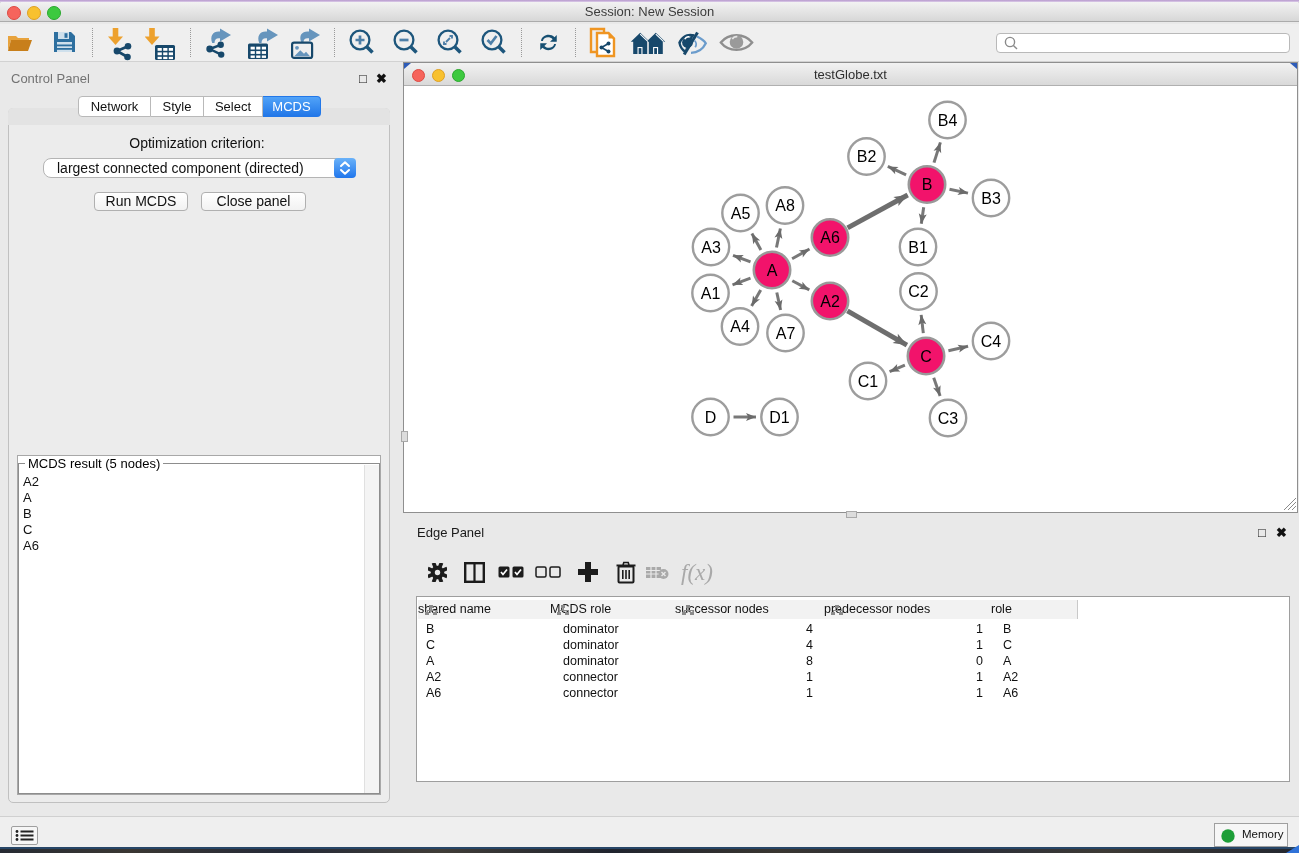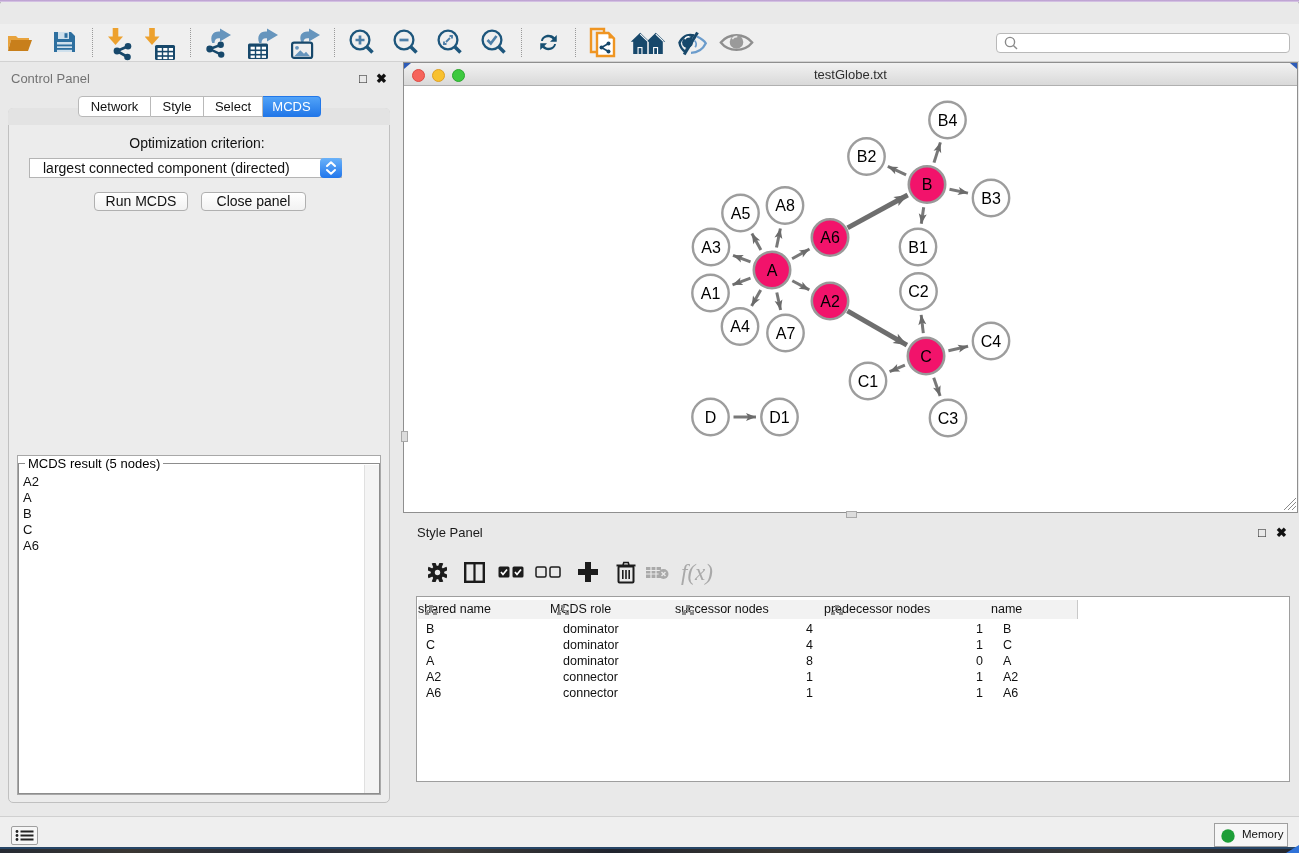--- a/index.html
+++ b/index.html
@@ -32,22 +32,22 @@
  border-radius:5px 5px 0 0}
 
 .tabrow{position:absolute;display:flex}
 .tab{height:19px;line-height:19px;font-size:13px;text-align:center;background:#fff;
  border:1px solid #b9b9b9;border-left:none;color:#111;padding:0}
 .tab.first{border-left:1px solid #b9b9b9;border-radius:4px 0 0 4px}
 .tab.last{border-radius:0 4px 4px 0}
 .tab.sel{background:linear-gradient(#51a3f8,#2277e8);color:#fff;border-color:#2277e8}
 
 #optlabel{position:absolute;left:0;top:135px;width:394px;text-align:center;font-size:14px;color:#111}
-#combo{position:absolute;left:29px;top:158px;width:311px;height:18px;background:#fff;
- border:1px solid #b4b4b4;border-radius:0}
+#combo{position:absolute;left:43px;top:158px;width:311px;height:18px;background:#fff;
+ border:1px solid #b4b4b4;border-radius:8px}
 #combo .txt{position:absolute;left:13px;top:1px;font-size:14px;color:#111;white-space:nowrap}
 #combo .cap{position:absolute;right:-1px;top:-1px;width:22px;height:20px;border-radius:4px;
  background:linear-gradient(#6ab2f9,#2076ec)}
 .btn{position:absolute;height:17px;background:linear-gradient(#ffffff,#f2f2f2);
  border:1px solid #b0b0b0;border-radius:4px;font-size:14px;color:#111;
  text-align:center;line-height:17px}
 
 #resbox{position:absolute;left:17px;top:455px;width:362px;height:338px;background:#fff;
  border:1px solid #a8a8a8}
 #resbox .fs{position:absolute;left:0px;top:7px;right:0px;bottom:0px;border:1px solid #8d8d8d}
@@ -83,20 +83,26 @@
 #memory{position:absolute;right:11px;top:6px;width:72px;height:22px;background:#f6f6f6;
  border:1px solid #9f9f9f;font-size:11.5px;color:#111}
 #listbtn{position:absolute;left:11px;top:9px;width:25px;height:17px;background:#f6f6f6;
  border:1px solid #9f9f9f;border-radius:2px}
 svg text{font-family:"Liberation Sans",sans-serif}
 </style>
 </head>
 <body>
 <div id="deskTop"></div>
 <div id="win">
+<div id="titlebar">
+ <div class="tl" style="left:7px;background:#f6645c;border:1px solid #dd4a43"></div>
+ <div class="tl" style="left:27px;background:#f8c12f;border:1px solid #dfa023"></div>
+ <div class="tl" style="left:47px;background:#3dc93f;border:1px solid #2aa82e"></div>
+ <div id="titletext">Session: New Session</div>
+</div>
 <div id="toolbar">
  <svg class="abs" style="left:5px;top:6px" width="30" height="26" viewBox="0 0 30 26">
   <path d="M3 6 L3 21 L6 10 L24 10 L24 8 L13 8 L11 6 Z" fill="#e8a33d"></path>
   <path d="M3 21 L6 10 L27 10 L23 21 Z" fill="#c87f1b"></path>
  </svg>
  <svg class="abs" style="left:51px;top:5px" width="26" height="26" viewBox="0 0 26 26">
   <path d="M3 3 L20 3 L24 7 L24 23 L3 23 Z" fill="#2d6f9f"></path>
   <rect x="7" y="3" width="11" height="7" fill="#cfe0ec"></rect>
   <rect x="13.5" y="4.2" width="3" height="4.6" fill="#2d6f9f"></rect>
   <rect x="6" y="13" width="15" height="10" fill="#cfe0ec"></rect>
@@ -381,21 +387,21 @@
             <text x="520" y="273.5">C</text>
           </g>
  </g>
  <g stroke="#8a8a8a" stroke-width="1">
   <line x1="878" y1="422" x2="890" y2="410"></line>
   <line x1="882" y1="422" x2="890" y2="414"></line>
   <line x1="886" y1="422" x2="890" y2="418"></line>
  </g>
  </svg>
 </div>
-<div id="tp-title">Style Panel</div>
+<div id="tp-title">Edge Panel</div>
 <div class="winbtns" style="left:1258px;top:525px">□</div>
 <div class="winbtns" style="left:1276px;top:525px;font-weight:bold">✖</div>
 <div id="tptool">
  <svg class="abs" style="left:11px;top:15px" width="19" height="19" viewBox="0 0 19 19">
   <circle cx="9.5" cy="9.5" r="6.7" fill="#1c1c1c"></circle>
   <rect x="7.6" y="-1" width="3.8" height="5" fill="#1c1c1c" transform="rotate(22.5 9.5 9.5)"></rect>
         <rect x="7.6" y="-1" width="3.8" height="5" fill="#1c1c1c" transform="rotate(67.5 9.5 9.5)"></rect>
         <rect x="7.6" y="-1" width="3.8" height="5" fill="#1c1c1c" transform="rotate(112.5 9.5 9.5)"></rect>
         <rect x="7.6" y="-1" width="3.8" height="5" fill="#1c1c1c" transform="rotate(157.5 9.5 9.5)"></rect>
         <rect x="7.6" y="-1" width="3.8" height="5" fill="#1c1c1c" transform="rotate(202.5 9.5 9.5)"></rect>
@@ -433,21 +439,21 @@
   <circle cx="18.5" cy="8" r="5" fill="#a9a9a9"></circle>
   <path d="M16.5 6 L20.5 10 M20.5 6 L16.5 10" stroke="#e9e9e9" stroke-width="1.4"></path>
  </svg>
  <div class="abs" style="left:264px;top:10px;font-family:'Liberation Serif',serif;font-style:italic;font-size:23px;color:#a9a9a9;top:12px">f(x)</div>
 </div>
 <div id="tptable">
  <div class="th" style="left:1px;width:132px"><span class="hic"></span>shared name</div>
  <div class="th" style="left:133px;width:125px"><span class="hic"></span>MCDS role</div>
  <div class="th" style="left:258px;width:149px"><span class="hic"></span>successor nodes</div>
  <div class="th" style="left:407px;width:167px"><span class="hic"></span>predecessor nodes</div>
- <div class="th" style="left:574px;width:86px">name</div>
+ <div class="th" style="left:574px;width:86px">role</div>
  <div class="td" style="left:9px;top:24px">B</div>
       <div class="td" style="left:146px;top:24px">dominator</div>
       <div class="td" style="left:380px;top:24px;width:16px;text-align:right">4</div>
       <div class="td" style="left:550px;top:24px;width:16px;text-align:right">1</div>
       <div class="td" style="left:586px;top:24px">B</div>
  <div class="td" style="left:9px;top:40px">C</div>
       <div class="td" style="left:146px;top:40px">dominator</div>
       <div class="td" style="left:380px;top:40px;width:16px;text-align:right">4</div>
       <div class="td" style="left:550px;top:40px;width:16px;text-align:right">1</div>
       <div class="td" style="left:586px;top:40px">C</div>

